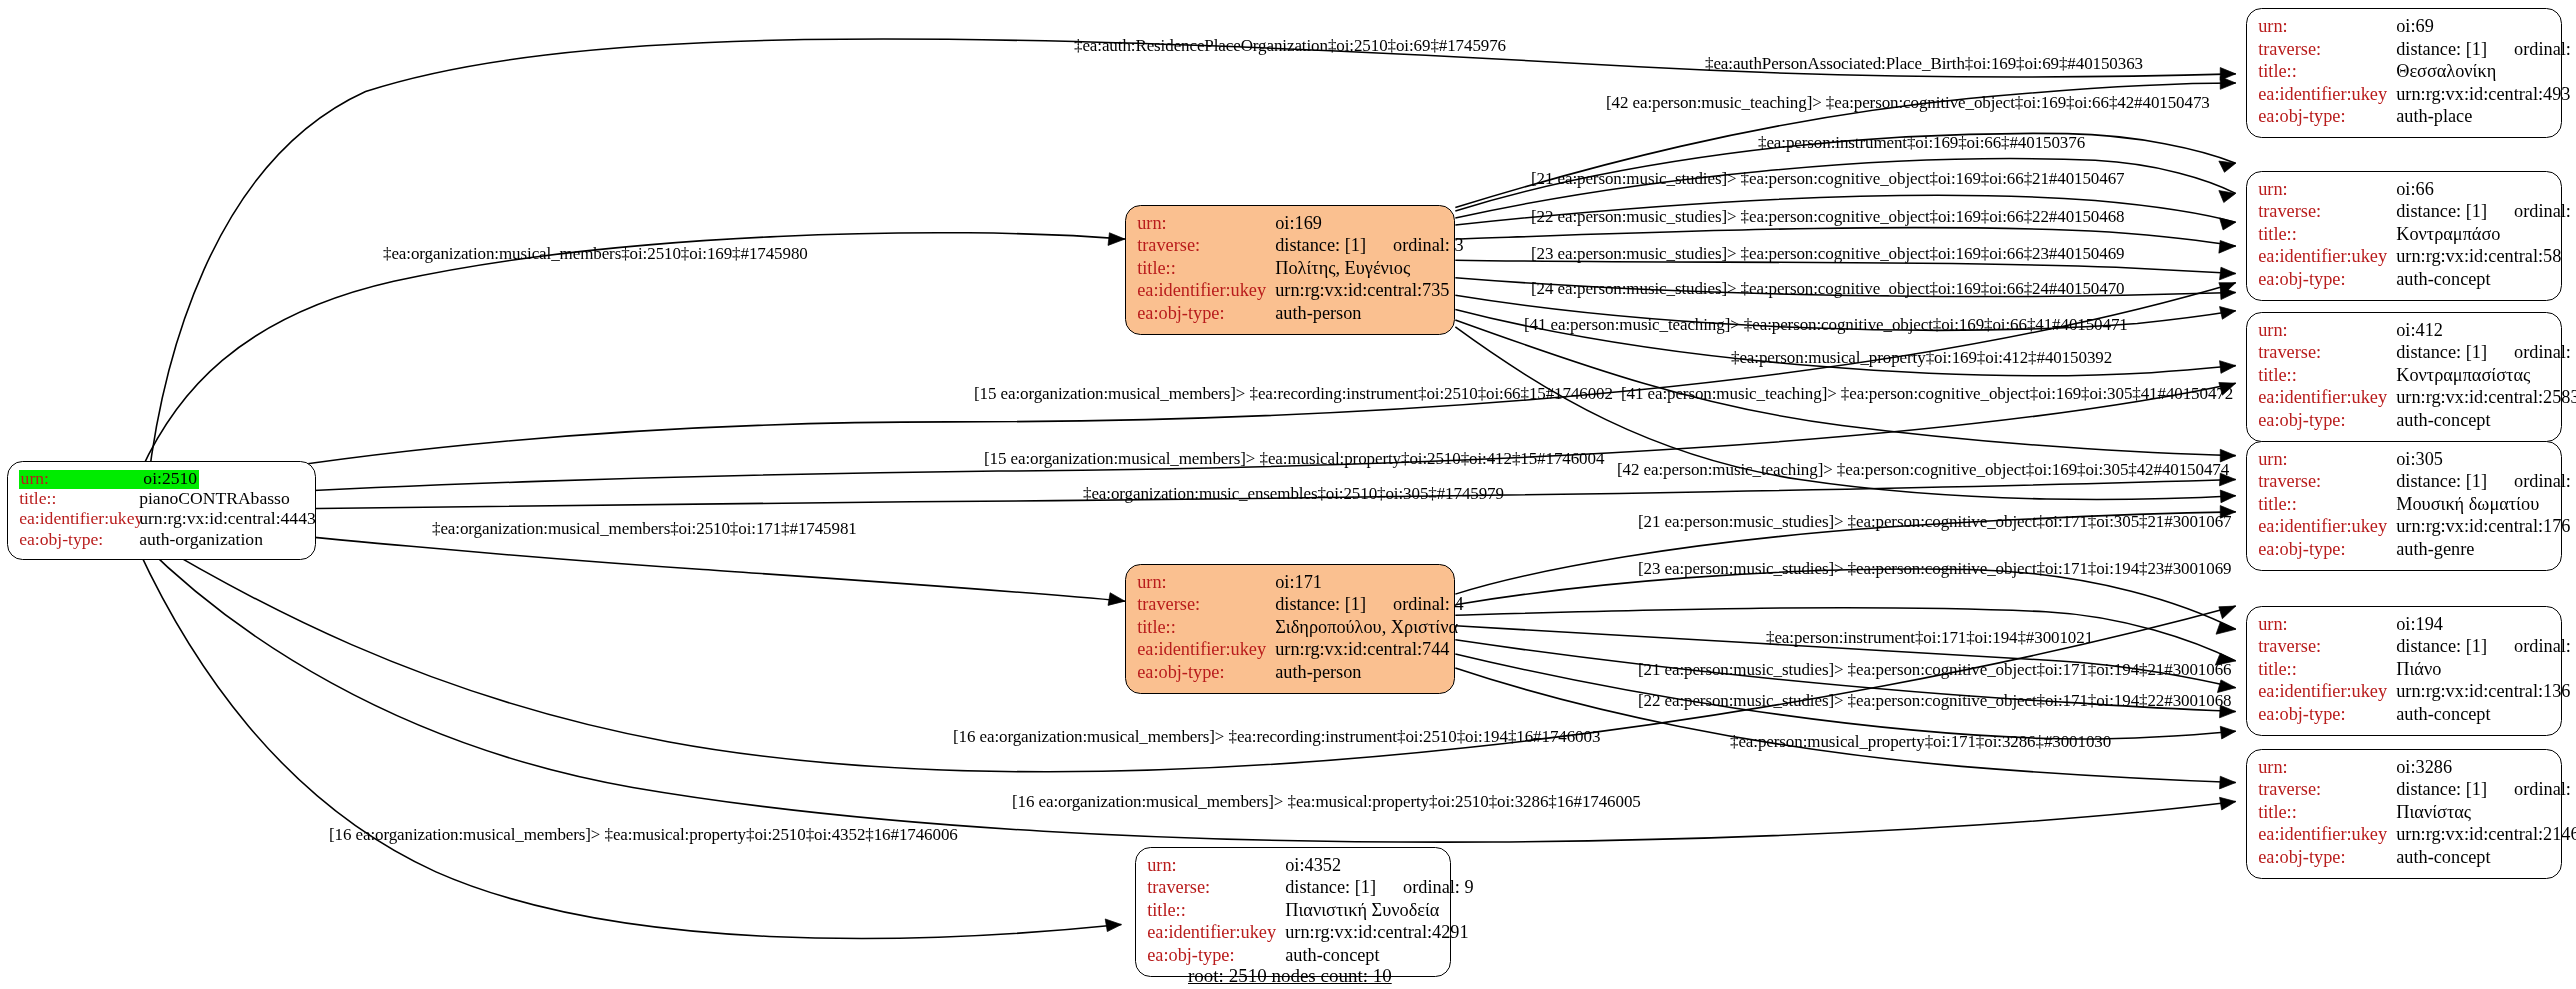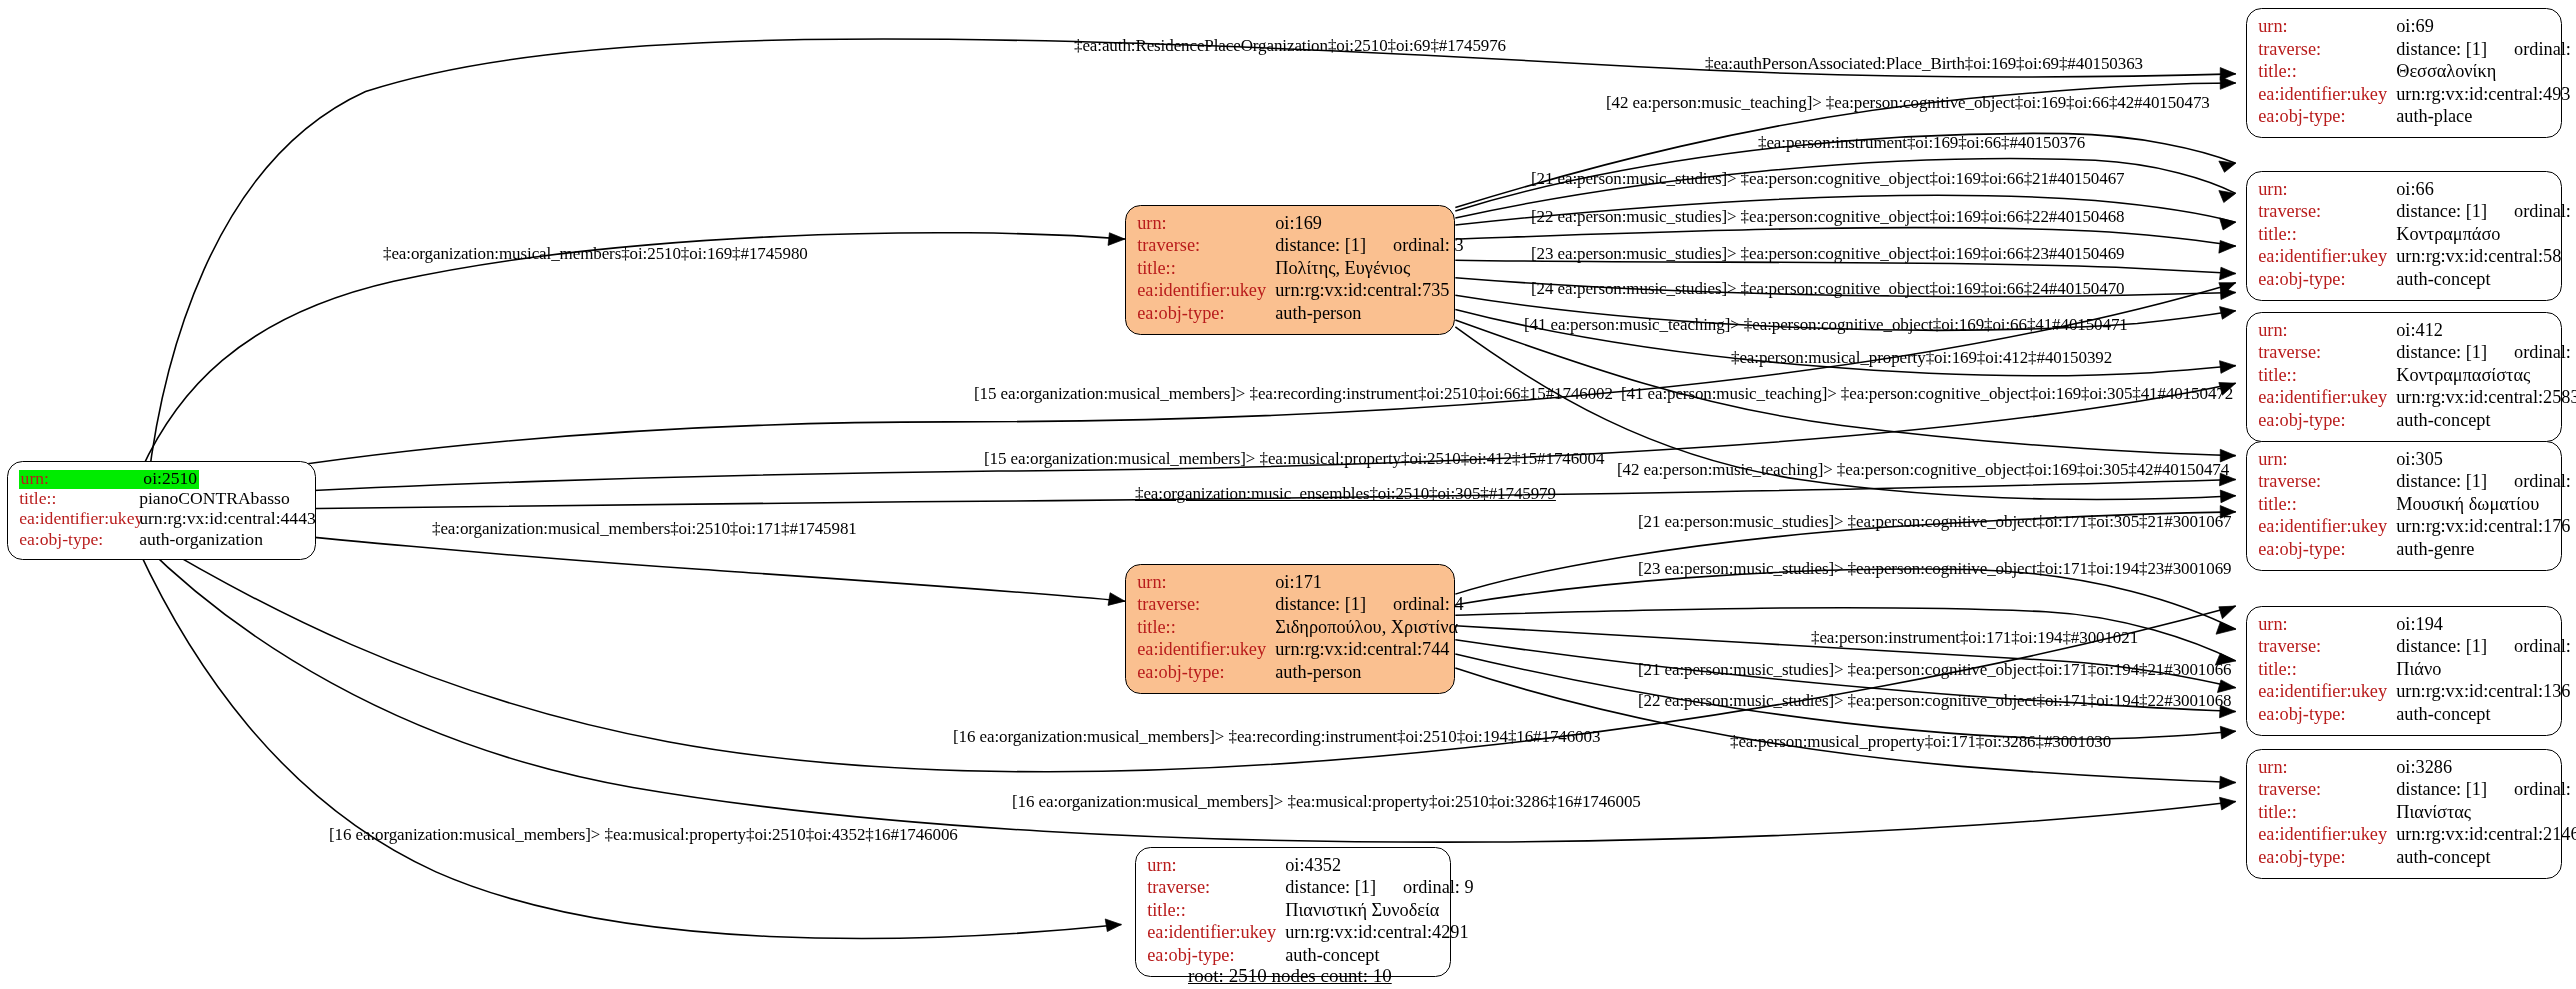--- a/index.html
+++ b/index.html
@@ -438,25 +438,25 @@
   <div class="edge-label" style="left:1531px; top:208px;">[22 ea:person:music_studies]&gt; ‡ea:person:cognitive_object‡oi:169‡oi:66‡22#40150468</div>
   <div class="edge-label" style="left:1531px; top:245px;">[23 ea:person:music_studies]&gt; ‡ea:person:cognitive_object‡oi:169‡oi:66‡23#40150469</div>
   <div class="edge-label" style="left:1531px; top:280px;">[24 ea:person:music_studies]&gt; ‡ea:person:cognitive_object‡oi:169‡oi:66‡24#40150470</div>
   <div class="edge-label" style="left:1524px; top:316px;">[41 ea:person:music_teaching]&gt; ‡ea:person:cognitive_object‡oi:169‡oi:66‡41#40150471</div>
   <div class="edge-label" style="left:1731px; top:349px;">‡ea:person:musical_property‡oi:169‡oi:412‡#40150392</div>
   <div class="edge-label" style="left:1621px; top:385px;">[41 ea:person:music_teaching]&gt; ‡ea:person:cognitive_object‡oi:169‡oi:305‡41#40150472</div>
   <div class="edge-label" style="left:1617px; top:461px;">[42 ea:person:music_teaching]&gt; ‡ea:person:cognitive_object‡oi:169‡oi:305‡42#40150474</div>
   <div class="edge-label" style="left:383px; top:245px;">‡ea:organization:musical_members‡oi:2510‡oi:169‡#1745980</div>
   <div class="edge-label" style="left:974px; top:385px;">[15 ea:organization:musical_members]&gt; ‡ea:recording:instrument‡oi:2510‡oi:66‡15#1746002</div>
   <div class="edge-label" style="left:984px; top:450px;">[15 ea:organization:musical_members]&gt; ‡ea:musical:property‡oi:2510‡oi:412‡15#1746004</div>
-  <div class="edge-label" style="left:1135px; top:485px;text-decoration:underline;">‡ea:organization:music_ensembles‡oi:2510‡oi:305‡#1745979</div>
+  <div class="edge-label" style="left:1083px; top:485px;">‡ea:organization:music_ensembles‡oi:2510‡oi:305‡#1745979</div>
   <div class="edge-label" style="left:432px; top:520px;">‡ea:organization:musical_members‡oi:2510‡oi:171‡#1745981</div>
   <div class="edge-label" style="left:1638px; top:513px;">[21 ea:person:music_studies]&gt; ‡ea:person:cognitive_object‡oi:171‡oi:305‡21#3001067</div>
   <div class="edge-label" style="left:1638px; top:560px;">[23 ea:person:music_studies]&gt; ‡ea:person:cognitive_object‡oi:171‡oi:194‡23#3001069</div>
-  <div class="edge-label" style="left:1811px; top:629px;text-align:right;">‡ea:person:instrument‡oi:171‡oi:194‡#3001021</div>
+  <div class="edge-label" style="left:1766px; top:629px;text-align:right;">‡ea:person:instrument‡oi:171‡oi:194‡#3001021</div>
   <div class="edge-label" style="left:1638px; top:661px;">[21 ea:person:music_studies]&gt; ‡ea:person:cognitive_object‡oi:171‡oi:194‡21#3001066</div>
   <div class="edge-label" style="left:1638px; top:692px;">[22 ea:person:music_studies]&gt; ‡ea:person:cognitive_object‡oi:171‡oi:194‡22#3001068</div>
   <div class="edge-label" style="left:953px; top:728px;">[16 ea:organization:musical_members]&gt; ‡ea:recording:instrument‡oi:2510‡oi:194‡16#1746003</div>
   <div class="edge-label" style="left:1730px; top:733px;">‡ea:person:musical_property‡oi:171‡oi:3286‡#3001030</div>
   <div class="edge-label" style="left:1012px; top:793px;">[16 ea:organization:musical_members]&gt; ‡ea:musical:property‡oi:2510‡oi:3286‡16#1746005</div>
   <div class="edge-label" style="left:329px; top:826px;">[16 ea:organization:musical_members]&gt; ‡ea:musical:property‡oi:2510‡oi:4352‡16#1746006</div>
 
   <div class="footer" style="left:1188px; top:965px;">root: 2510 nodes count: 10</div>
 
 </div>

